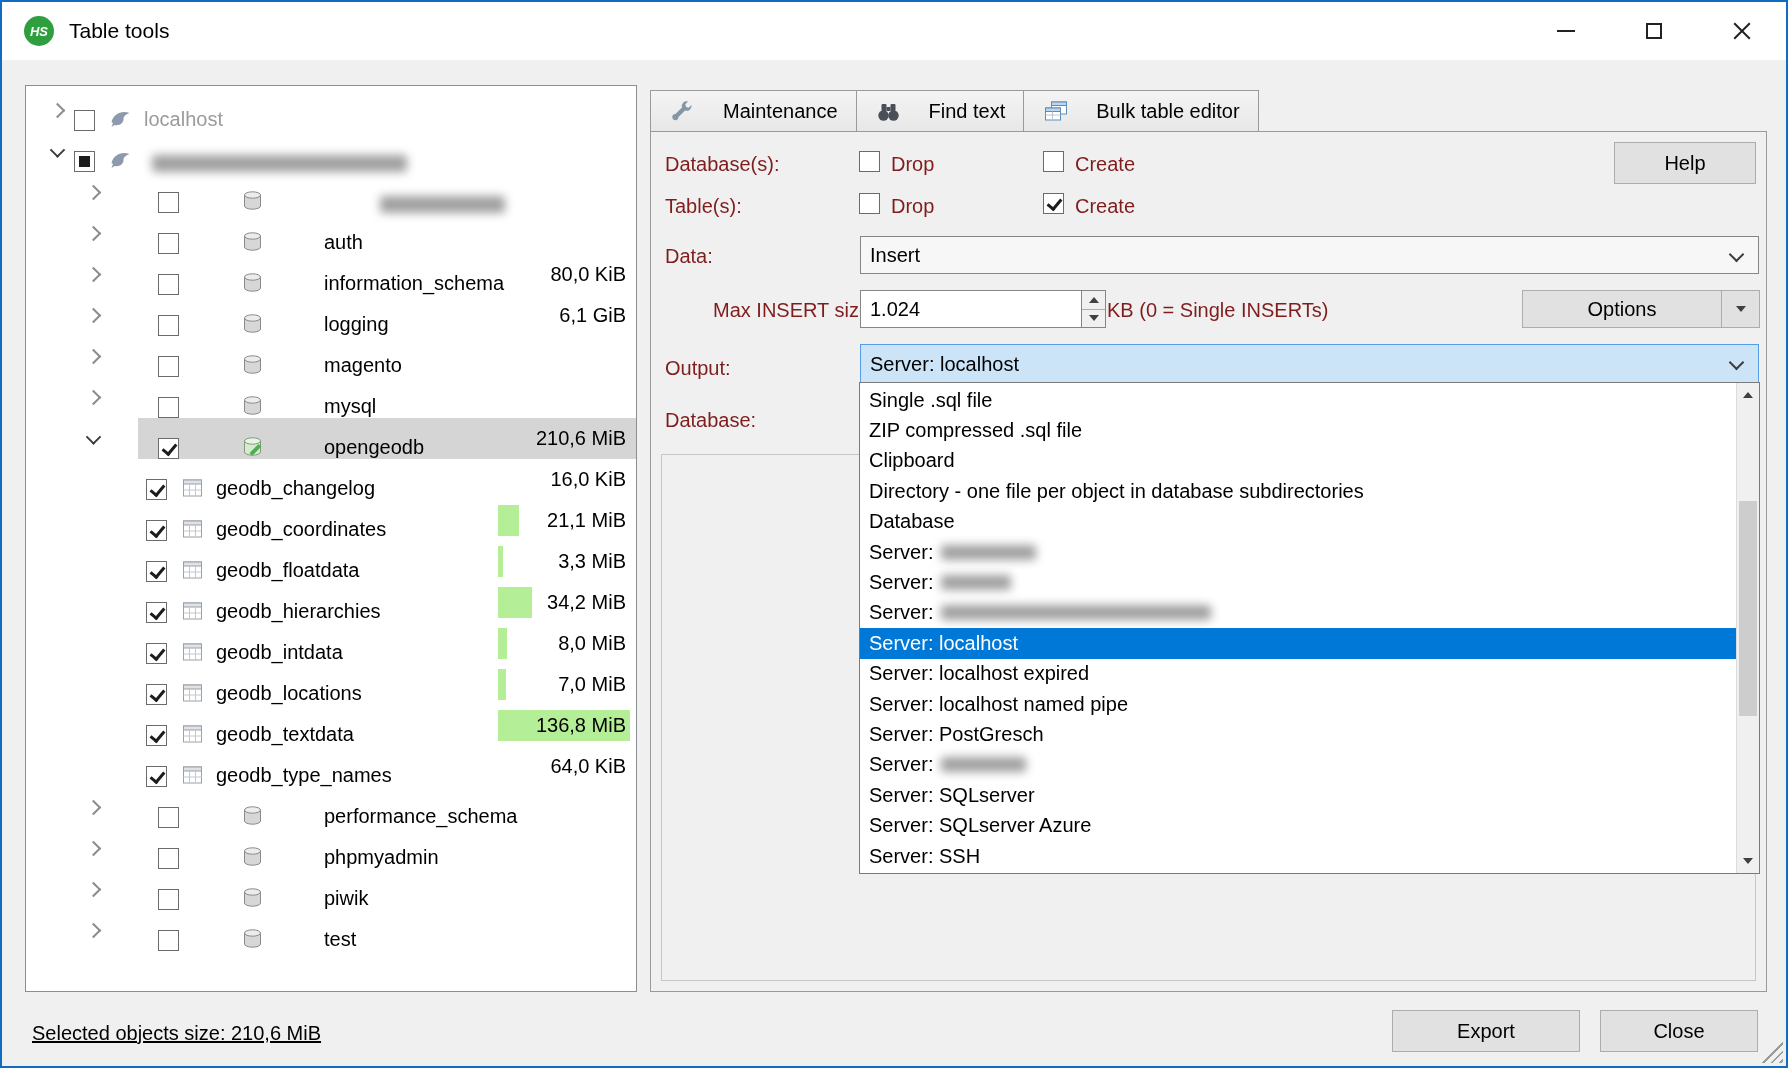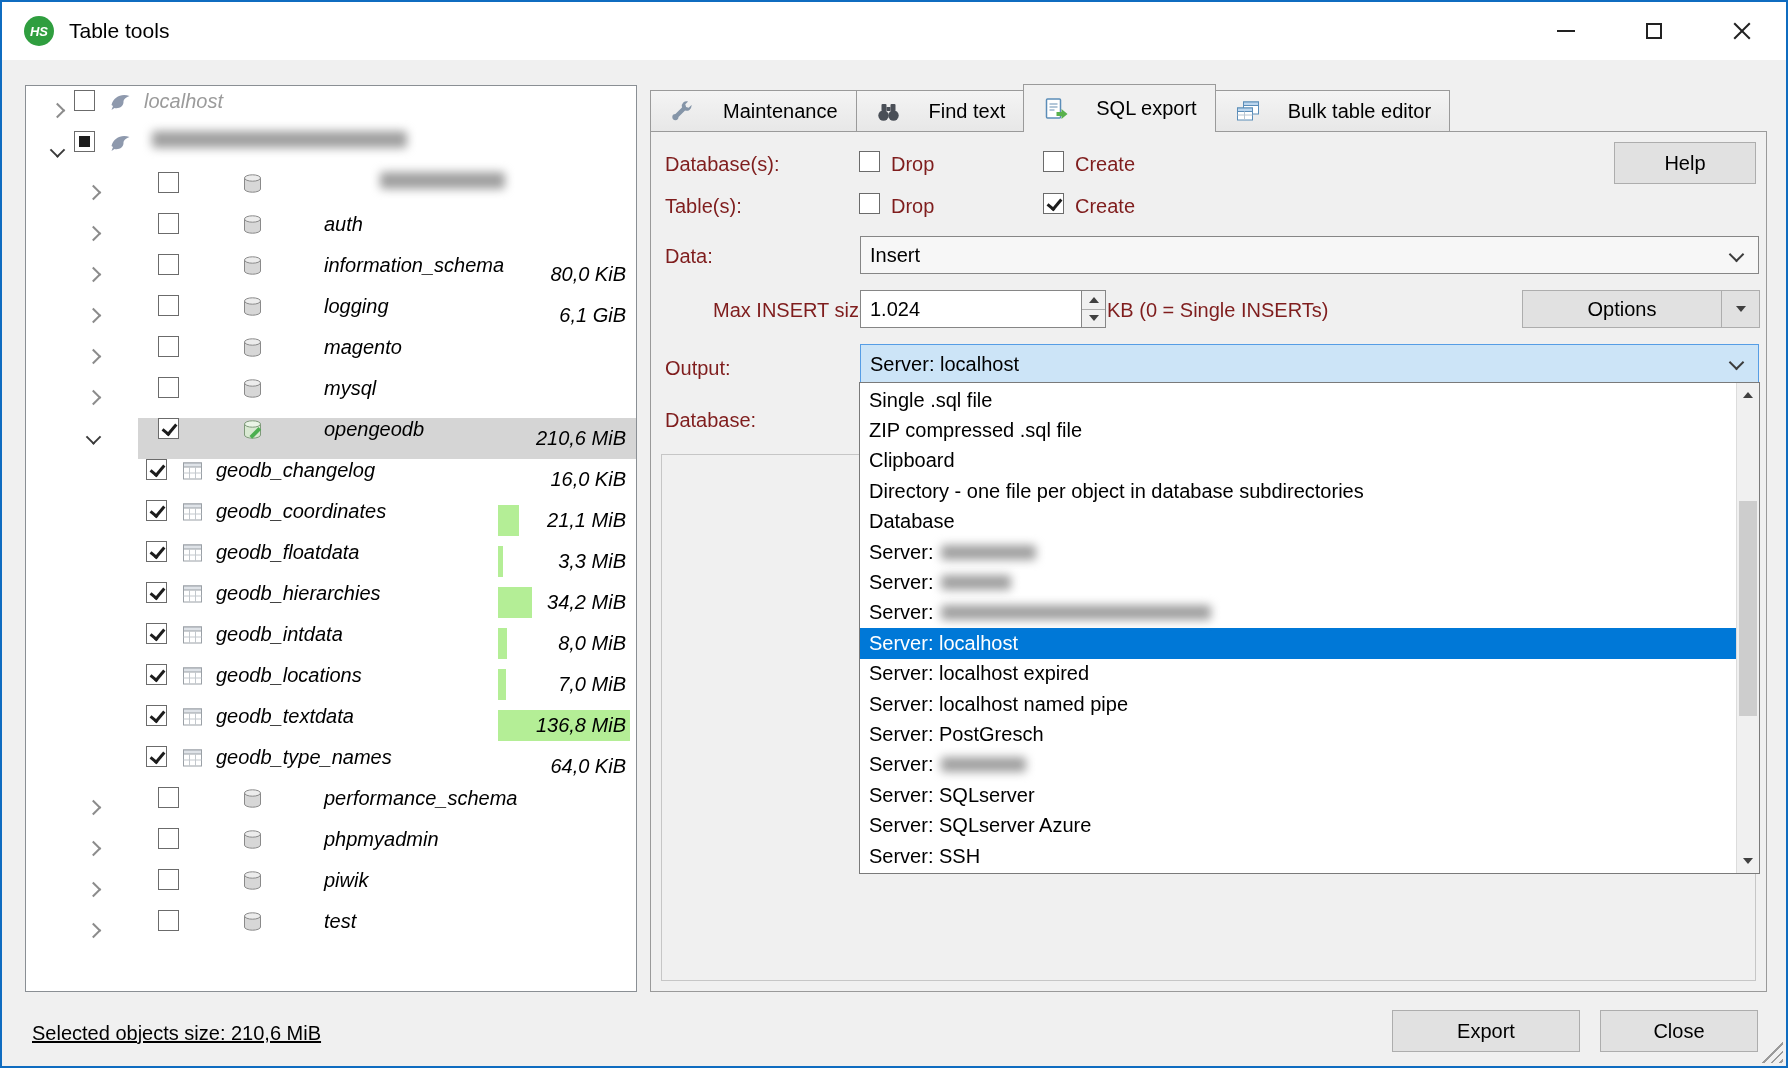--- a/index.html
+++ b/index.html
@@ -20,22 +20,22 @@
   .glyph-max { width:16px; height:16px; border:2px solid #222; }
   .glyph-close { position:relative; width:20px; height:20px; }
   .glyph-close::before,.glyph-close::after { content:""; position:absolute; left:-1px; top:9px;
       width:22px; height:2px; background:#222; }
   .glyph-close::before { transform:rotate(45deg); }
   .glyph-close::after { transform:rotate(-45deg); }
 
   
   .tree { position:absolute; left:23px; top:83px; width:612px; height:907px; background:#fff;
           border:1px solid #8a8f94; overflow:hidden; padding-top:4px; }
-  .tree-row { position:relative; height:41px; display:flex; align-items:flex-start; font-size:20px;
-              white-space:nowrap;font-style:italic; }
+  .tree-row { position:relative; height:41px; display:flex; align-items:flex-end; font-size:20px;
+              white-space:nowrap; }
   .level-0 { padding-left:14px; } .level-1 { padding-left:50px;gap:48px; } .level-2 { padding-left:120px; }
   .tree-row.selected::before { content:""; position:absolute; left:112px; right:0; top:0; bottom:0;
       background:#d5d5d5; }
   .twisty { width:34px; height:100%; display:flex; align-items:center; justify-content:center;
             flex:none; position:relative; z-index:1; }
   .twisty::before { content:""; width:9px; height:9px; border-right:2px solid #8c8c8c;
                     border-top:2px solid #8c8c8c; transform:rotate(45deg); }
   .expand-expanded .twisty::before { border-color:#3a3a3a; transform:rotate(135deg) translate(-1px,1px); }
   .cbx, .fcb { width:21px; height:21px; border:1px solid #6b6b6b; background:#fff; flex:none;
                position:relative; z-index:1; }
@@ -552,30 +552,20 @@
     <div class="tab">
       <svg viewBox="0 0 26 24">
           <rect x="6" y="4" width="5" height="7" rx="1" fill="#4a4f57"></rect>
           <rect x="15" y="4" width="5" height="7" rx="1" fill="#4a4f57"></rect>
           <rect x="11" y="7" width="4" height="4" fill="#4a4f57"></rect>
           <circle cx="8" cy="15.5" r="5.2" fill="#4a4f57"></circle>
           <circle cx="18" cy="15.5" r="5.2" fill="#4a4f57"></circle>
         </svg>
       <span>Find text</span>
     </div>
-    <div class="tab active">
-      <svg viewBox="0 0 26 24">
-          <rect x="4" y="2" width="14" height="19" rx="1" fill="#fff" stroke="#5b8db8" stroke-width="1.5"></rect>
-          <line x1="7" y1="7" x2="15" y2="7" stroke="#9ab4cc" stroke-width="1.5"></line>
-          <line x1="7" y1="10" x2="15" y2="10" stroke="#9ab4cc" stroke-width="1.5"></line>
-          <line x1="7" y1="13" x2="12" y2="13" stroke="#9ab4cc" stroke-width="1.5"></line>
-          <path d="M14 15 h5 v-3 l6 5 -6 5 v-3 h-5 z" fill="#58b14c"></path>
-        </svg>
-      <span>SQL export</span>
-    </div>
     <div class="tab">
       <svg viewBox="0 0 26 24">
           <rect x="9" y="2" width="15" height="12" fill="#fff" stroke="#5b8db8"></rect>
           <rect x="9" y="2" width="15" height="3.5" fill="#bcd6ee" stroke="#5b8db8"></rect>
           <rect x="3" y="8" width="15" height="12" fill="#fff" stroke="#5b8db8"></rect>
           <rect x="3" y="8" width="15" height="3.5" fill="#bcd6ee" stroke="#5b8db8"></rect>
           <line x1="10" y1="11.5" x2="10" y2="20" stroke="#b9c6d2"></line>
           <line x1="3" y1="15" x2="18" y2="15" stroke="#b9c6d2"></line>
         </svg>
       <span>Bulk table editor</span>

